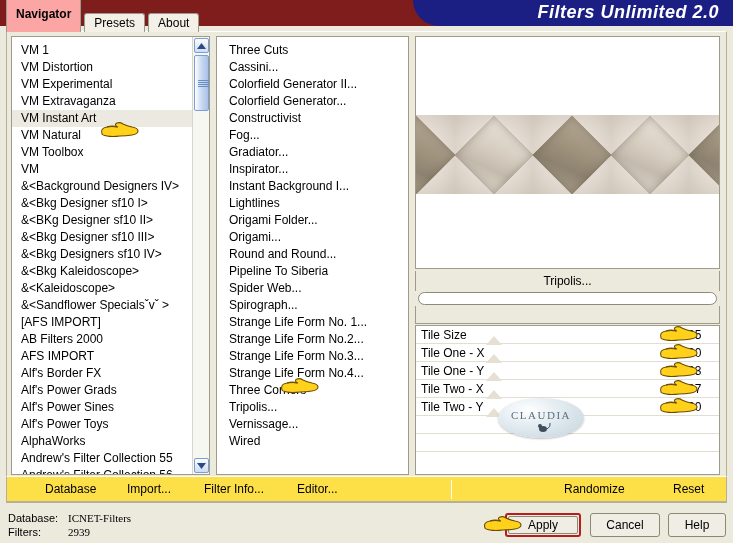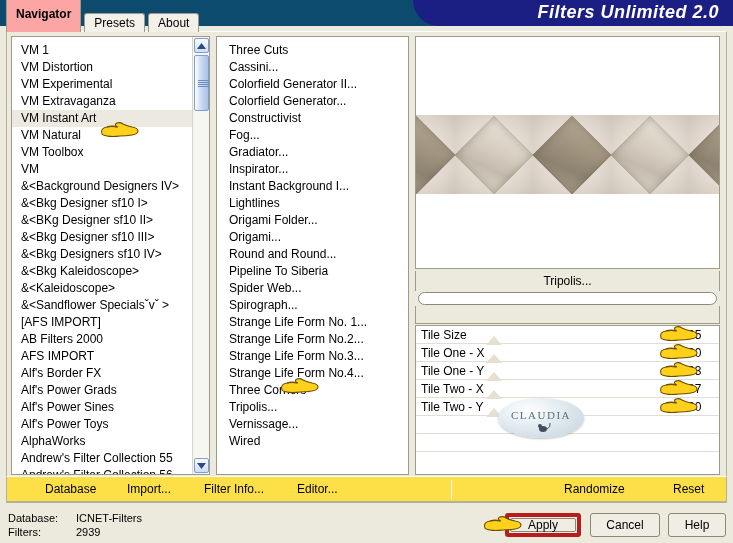--- a/index.html
+++ b/index.html
@@ -10,21 +10,21 @@
     font-size: 12px;
     color: #000;
     background: #ece9dd;
     overflow: hidden;
     position: relative;
   }
 
   
   #titlebar {
     position:absolute; left:0; top:0; width:733px; height:26px;
-    background:#0c4a6e;
+    background:#7f1d1d;
     overflow:hidden;
   }
   #title-shape {
     position:absolute; right:0; top:0; width:320px; height:26px;
     background:#1b1f84;
     border-bottom-left-radius: 26px 26px;
     border-top-left-radius: 0;
   }
   #title-text {
     position:absolute; right:14px; top:2px;
@@ -221,32 +221,32 @@
     font-size:12px; cursor:default; white-space:nowrap;
   }
   #menu-sep {
     position:absolute; left:444px; top:3px; width:1px; height:19px;
     background:#b9b5a1; border-right:1px solid #ffffff;
   }
 
   
   #statusbar { position:absolute; left:0; top:505px; width:733px; height:38px; }
   .stat-label { position:absolute; left:8px; font-size:11px; white-space:nowrap; }
-  .stat-value { position:absolute; left:76px; font-size:11px; white-space:nowrap; }
+  .stat-value { position:absolute; left:68px; font-size:11px; white-space:nowrap;font-family:Liberation Serif, serif; }
 
   
   .btn {
     position:absolute; top:513px; height:24px;
     background:#f0eee4;
     border:1px solid #8c8876;
     border-radius:3px;
     display:flex; align-items:center; justify-content:center;
     font-size:12px; cursor:default;
   }
-  .btn.focus { border:4px solid #b91c1c; }
+  .btn.focus { border:2px solid #b91c1c; }
   .btn.focus .btn-inner {
     position:absolute; inset:1px;
     border:1px solid #8c8876; border-radius:2px;
     background:#f0eee4;
     display:flex; align-items:center; justify-content:center;
   }
 
   
   .hand { position:absolute; width:42px; height:26px; pointer-events:none; }
   .hand svg { display:block; }

